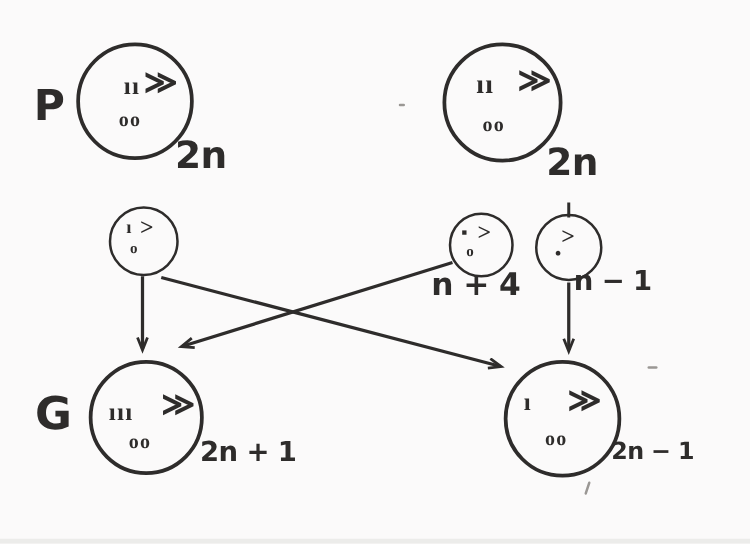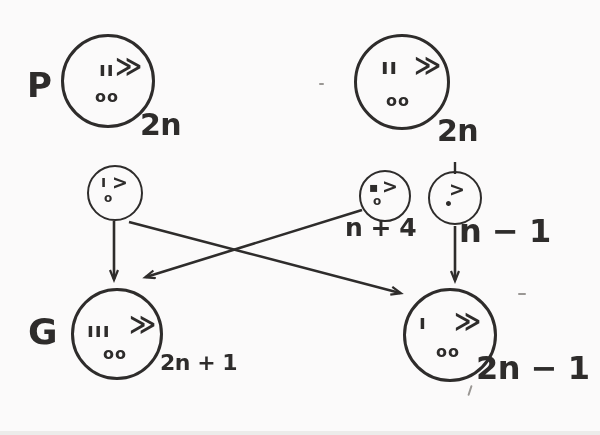--- a/index.html
+++ b/index.html
@@ -27,20 +27,21 @@
     background:transparent;
   }
   .cell-thin{border-width:2.5px;}
   .mark{
     position:absolute;
     color:var(--ink);
     font-weight:bold;
     line-height:1;
     white-space:nowrap;
     letter-spacing:1px;
+    font-family:Liberation Serif, serif;
   }
   .label{
     position:absolute;
     color:var(--ink);
     font-weight:bold;
     line-height:1;
     white-space:nowrap;
     letter-spacing:-0.5px;
   }
   .speck{
@@ -98,34 +99,34 @@
     <span class="mark" style="left:8px;top:8px;font-size:14px">▪</span>
     <span class="mark" style="left:21px;top:5px;font-size:19px">&gt;</span>
     <span class="mark" style="left:12px;top:23px;font-size:12px">o</span>
   </div>
   <div class="label" style="left:345px;top:215px;font-size:25px">n + 4</div>
 
   <div class="cell cell-thin" style="left:428px;top:171px;width:54px;height:54px">
     <span class="mark" style="left:19px;top:7px;font-size:19px">&gt;</span>
     <span class="mark" style="left:14px;top:24px;font-size:14px">•</span>
   </div>
-  <div class="label" style="left:459px;top:215px;font-size:32px">n − 1</div>
+  <div class="label" style="left:459px;top:215px;font-size:22px">n − 1</div>
 
   <div class="cell" style="left:71px;top:288px;width:92px;height:92px">
     <span class="mark" style="left:13px;top:29px;font-size:20px">ııı</span>
     <span class="mark" style="left:55px;top:20px;font-size:26px">≫</span>
     <span class="mark" style="left:29px;top:55px;font-size:16px">oo</span>
   </div>
   <div class="label" style="left:160px;top:352px;font-size:22px">2n + 1</div>
 
   <div class="cell" style="left:403px;top:288px;width:94px;height:94px">
     <span class="mark" style="left:13px;top:21px;font-size:20px">ı</span>
     <span class="mark" style="left:48px;top:17px;font-size:26px">≫</span>
     <span class="mark" style="left:30px;top:53px;font-size:16px">oo</span>
   </div>
-  <div class="label" style="left:476px;top:352px;font-size:32px">2n − 1</div>
+  <div class="label" style="left:489px;top:352px;font-size:19px">2n − 1</div>
 
   <div class="speck" style="left:319px;top:83px;width:5px;height:2px"></div>
   <div class="speck" style="left:518px;top:293px;width:8px;height:2px"></div>
   <div class="speck" style="left:469px;top:385px;width:2px;height:11px;transform:rotate(18deg)"></div>
   <div class="bottom-shade"></div>
 
 </div>
 
 </body></html>

